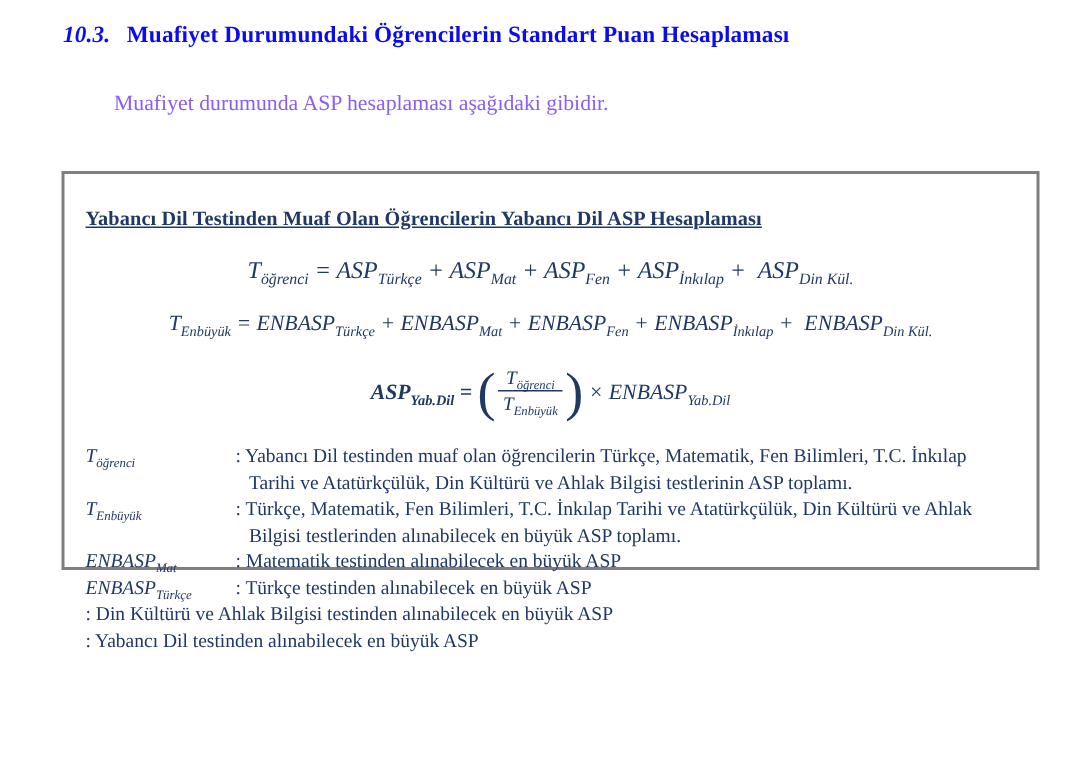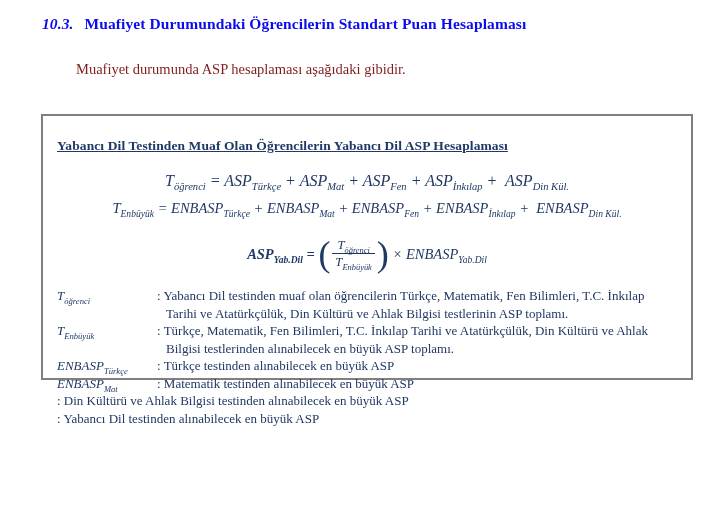--- a/index.html
+++ b/index.html
@@ -8,34 +8,34 @@
     font-family:"Liberation Serif",serif;overflow:hidden;
   }
   .heading{
     position:absolute;left:42px;top:14px;margin:0;
     font-size:15.5px;font-weight:bold;color:#0b0bf0;line-height:20px;
     letter-spacing:0.1px;white-space:nowrap;
   }
   .heading .sec-num{display:inline-block;margin-right:11px;font-style:italic;}
   .intro{
     position:absolute;left:76px;top:59px;margin:0;
-    font-size:14.5px;color:#7f1d1d;line-height:21px;white-space:nowrap;
+    font-size:14.5px;color:#8b5cf6;line-height:21px;white-space:nowrap;
   }
   .box{
     position:absolute;left:41px;top:114px;width:652px;height:266px;
     box-sizing:border-box;border:2px solid #7f7f7f;background:#fff;
     padding:22px 14px 0 14px;color:#1f3864;
   }
   .box-title{
     font-size:13.5px;font-weight:bold;text-decoration:underline;
     white-space:nowrap;letter-spacing:0.1px;
   }
   .formula{font-style:italic;text-align:center;color:#1f3864;}
   .f1{font-size:16px;margin-top:15px;line-height:24px;}
-  .f2{font-size:14.5px;margin-top:4px;line-height:22px;}
+  .f2{font-size:14.5px;margin-top:12px;line-height:22px;}
   .f3{font-size:14.5px;margin-top:8px;line-height:54px;height:54px;}
   sub{font-size:0.66em;line-height:0;}
   .base{white-space:pre;}
   .atom{white-space:pre;}
   .bold{font-weight:bold;}
   .paren{
     display:inline-block;vertical-align:middle;font-style:normal;
     font-size:36px;font-weight:400;line-height:0.95;position:relative;top:-2px;
   }
   .frac{
@@ -72,26 +72,26 @@
     <div class="defs">
         <div class="def-row">
           <span class="def-sym"><span class="atom"><span class="base">T</span><sub class="sub">öğrenci</sub></span></span>
           <span class="def-desc">: Yabancı Dil testinden muaf olan öğrencilerin Türkçe, Matematik, Fen Bilimleri, T.C. İnkılap Tarihi ve Atatürkçülük, Din Kültürü ve Ahlak Bilgisi testlerinin ASP toplamı.</span>
         </div>
         <div class="def-row">
           <span class="def-sym"><span class="atom"><span class="base">T</span><sub class="sub">Enbüyük</sub></span></span>
           <span class="def-desc">: Türkçe, Matematik, Fen Bilimleri, T.C. İnkılap Tarihi ve Atatürkçülük, Din Kültürü ve Ahlak Bilgisi testlerinden alınabilecek en büyük ASP toplamı.</span>
         </div>
         <div class="def-row">
+          <span class="def-sym"><span class="atom"><span class="base">ENBASP</span><sub class="sub">Mat</sub></span></span>
+          <span class="def-desc">: Matematik testinden alınabilecek en büyük ASP</span>
+        </div>
+        <div class="def-row">
           <span class="def-sym"><span class="atom"><span class="base">ENBASP</span><sub class="sub">Türkçe</sub></span></span>
           <span class="def-desc">: Türkçe testinden alınabilecek en büyük ASP</span>
-        </div>
-        <div class="def-row">
-          <span class="def-sym"><span class="atom"><span class="base">ENBASP</span><sub class="sub">Mat</sub></span></span>
-          <span class="def-desc">: Matematik testinden alınabilecek en büyük ASP</span>
         </div>
         <div class="def-row">
           <span class="def-desc">: Din Kültürü ve Ahlak Bilgisi testinden alınabilecek en büyük ASP</span>
         </div>
         <div class="def-row">
           <span class="def-desc">: Yabancı Dil testinden alınabilecek en büyük ASP</span>
         </div>
       </div>
   </div>
 

